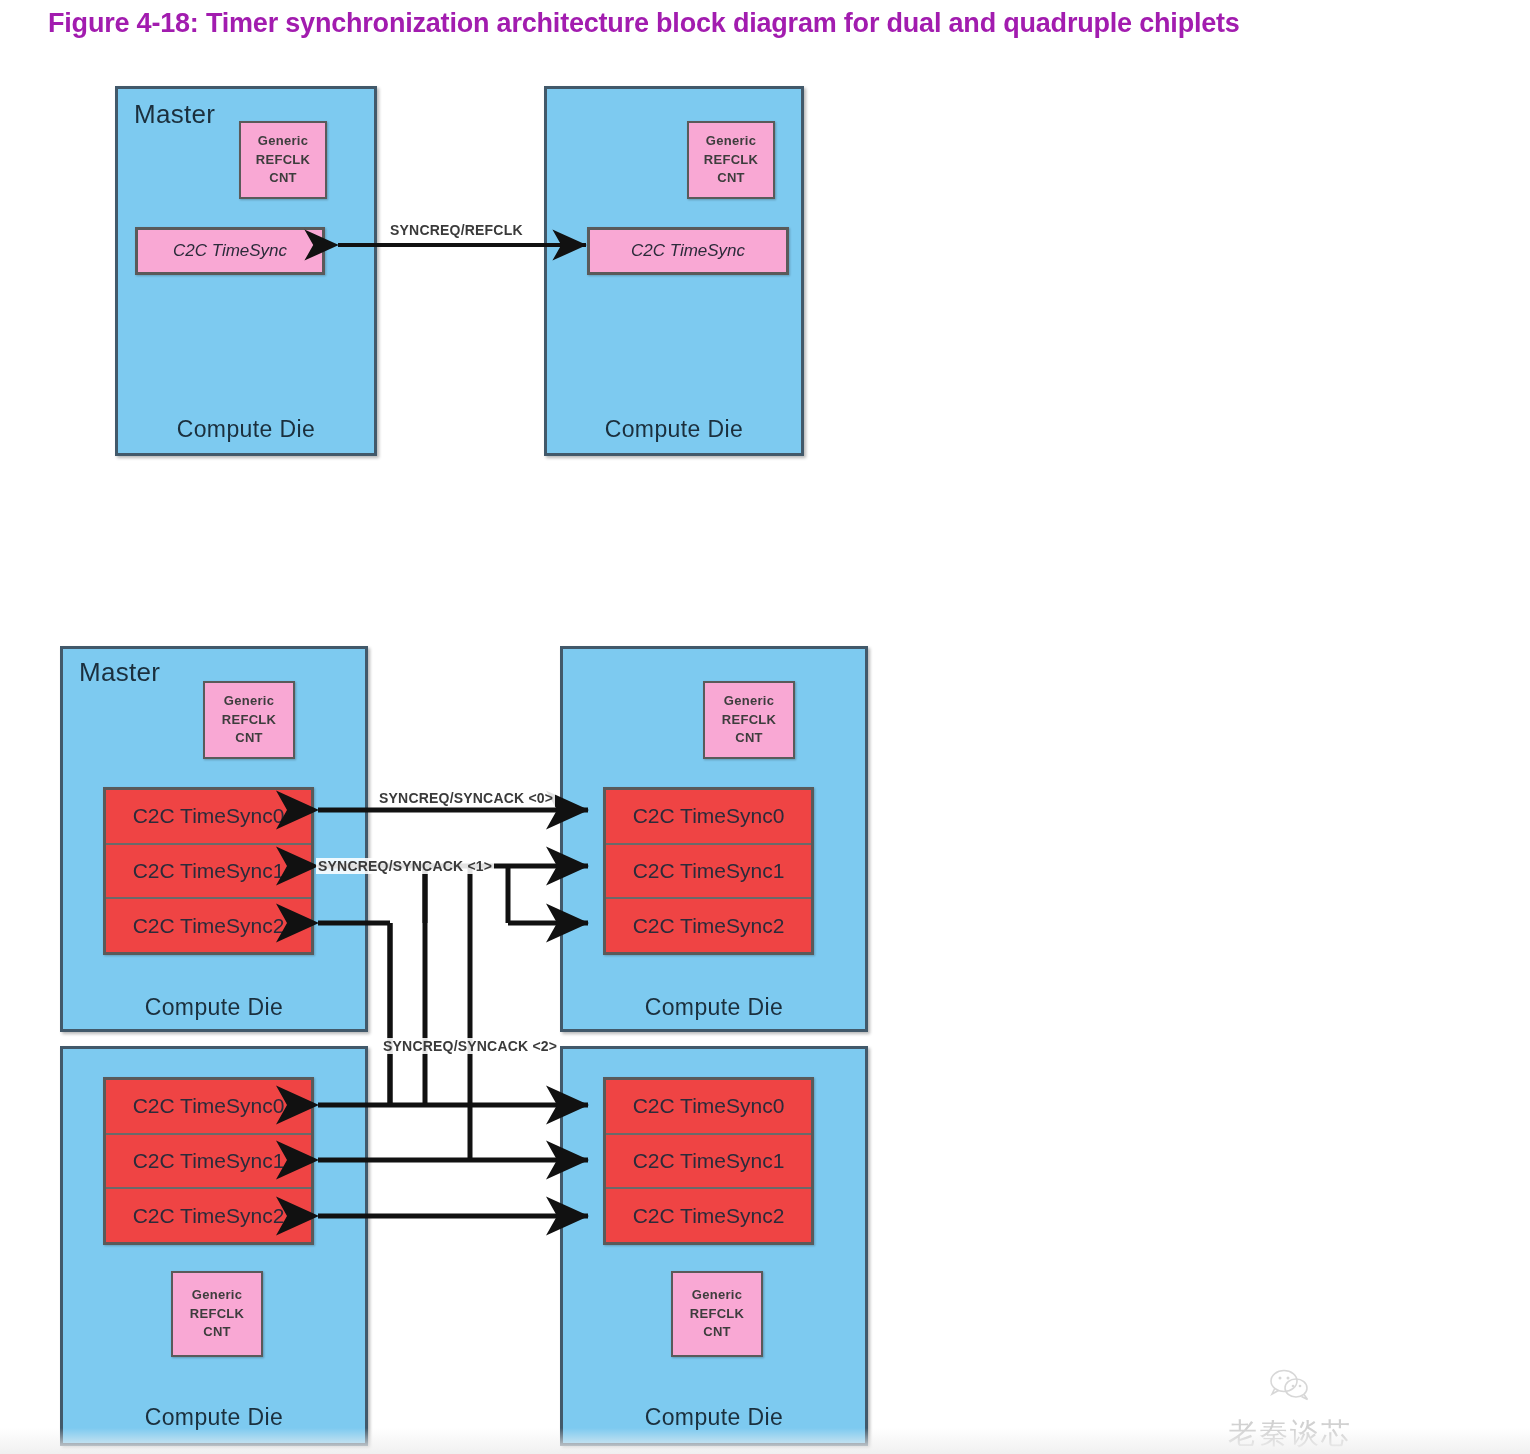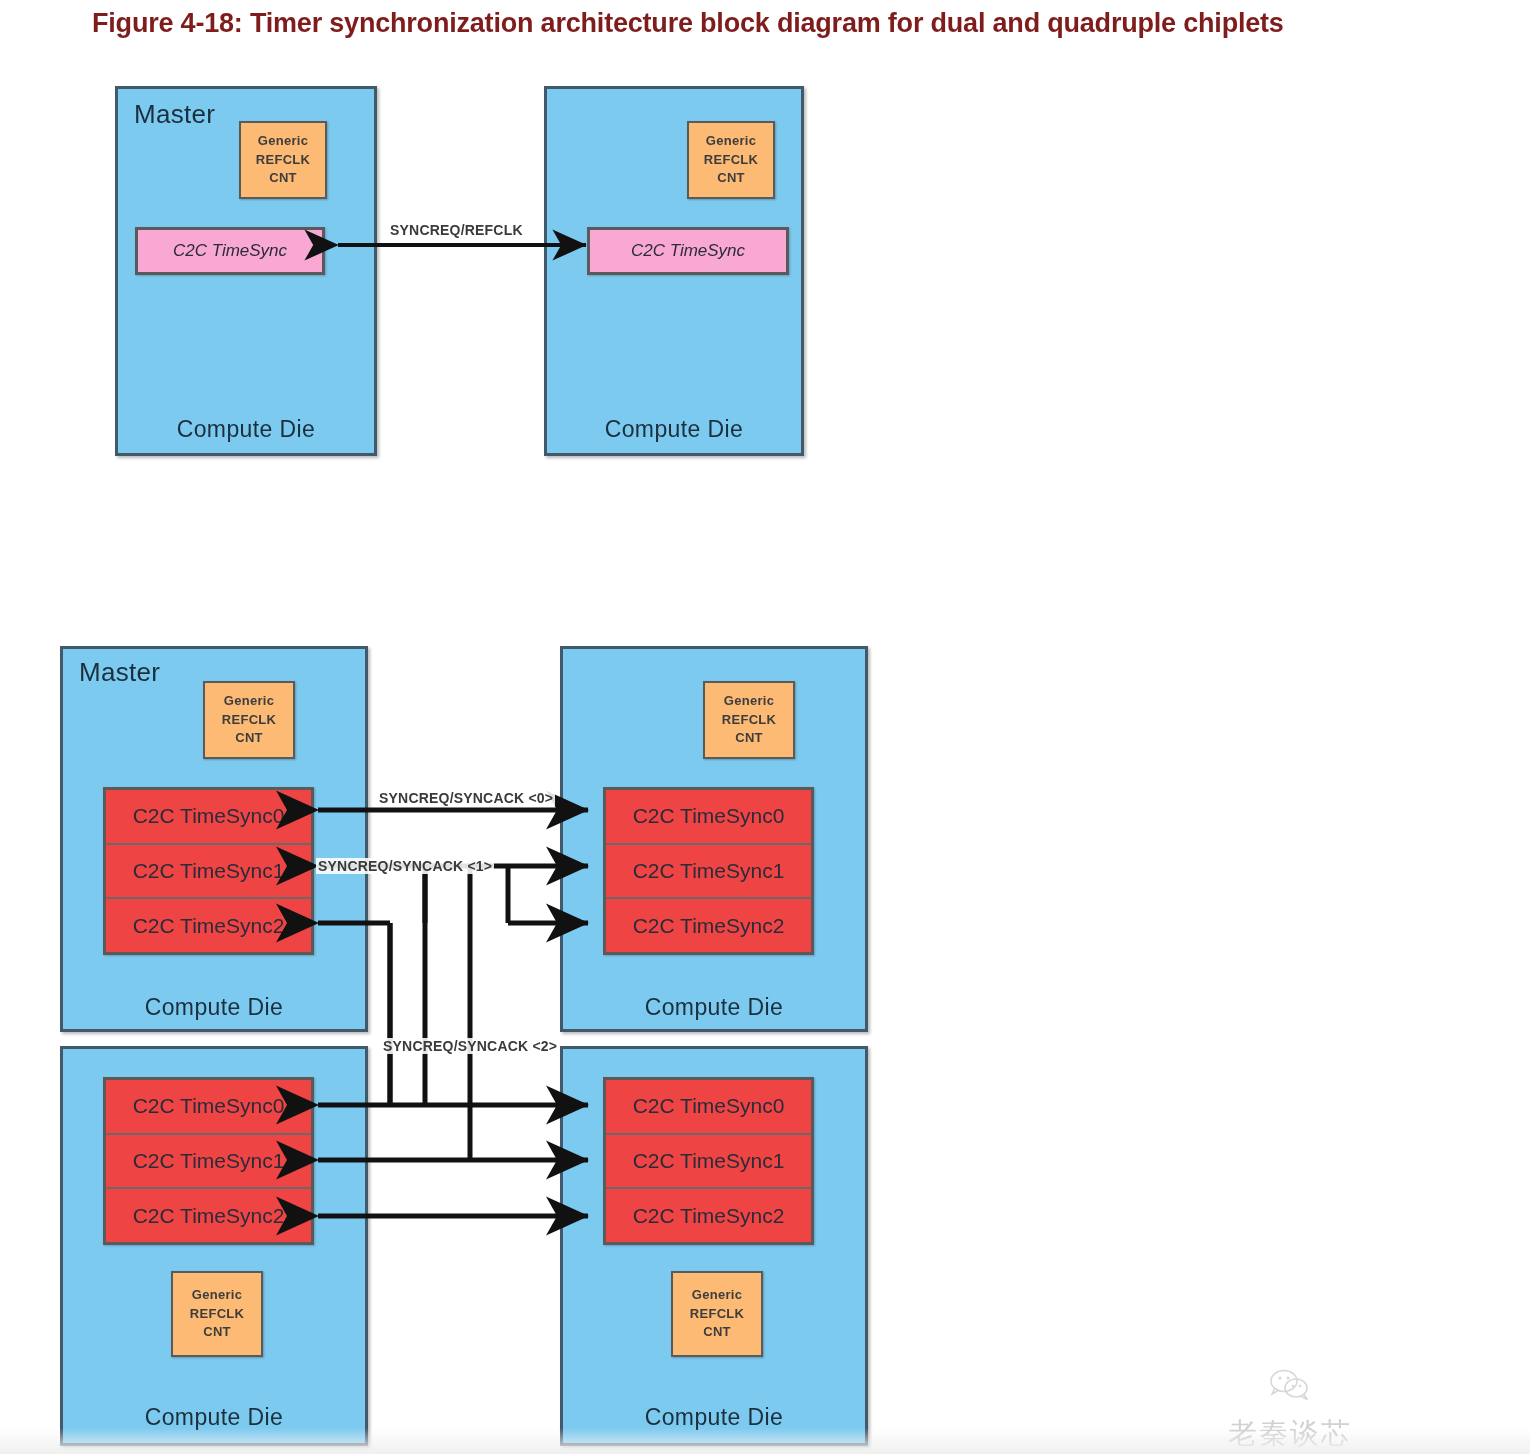--- a/index.html
+++ b/index.html
@@ -15,24 +15,23 @@
     overflow: hidden;
   }
 
   
   #figure-title {
     position: absolute;
     left: 48px;
     top: 8px;
     font-size: 27px;
     font-weight: bold;
-    color: #7f1d1d;
+    color: #a21caf;
     letter-spacing: -0.2px;
     white-space: nowrap;
-    margin-left: 44px;
   }
 
   
   .die {
     position: absolute;
     background: #7dcaf0;
     border: 3px solid #42596a;
     box-sizing: border-box;
     box-shadow: 2px 2px 3px rgba(0,0,0,0.28);
     padding-left: 48px;
@@ -47,21 +46,21 @@
     letter-spacing: 0.4px;
   }
   .master-label {
     position: absolute;
     font-size: 26px;
     color: #1b2f3d;
     letter-spacing: 0.3px;
   }
   .refclk {
     position: absolute;
-    background: #fdba74;
+    background: #f9a8d4;
     border: 2px solid #5a5a5a;
     box-sizing: border-box;
     display: flex;
     flex-direction: column;
     align-items: center;
     justify-content: center;
     line-height: 1.45;
     box-shadow: 1px 1px 2px rgba(0,0,0,0.25);
   }
   .refclk span {

